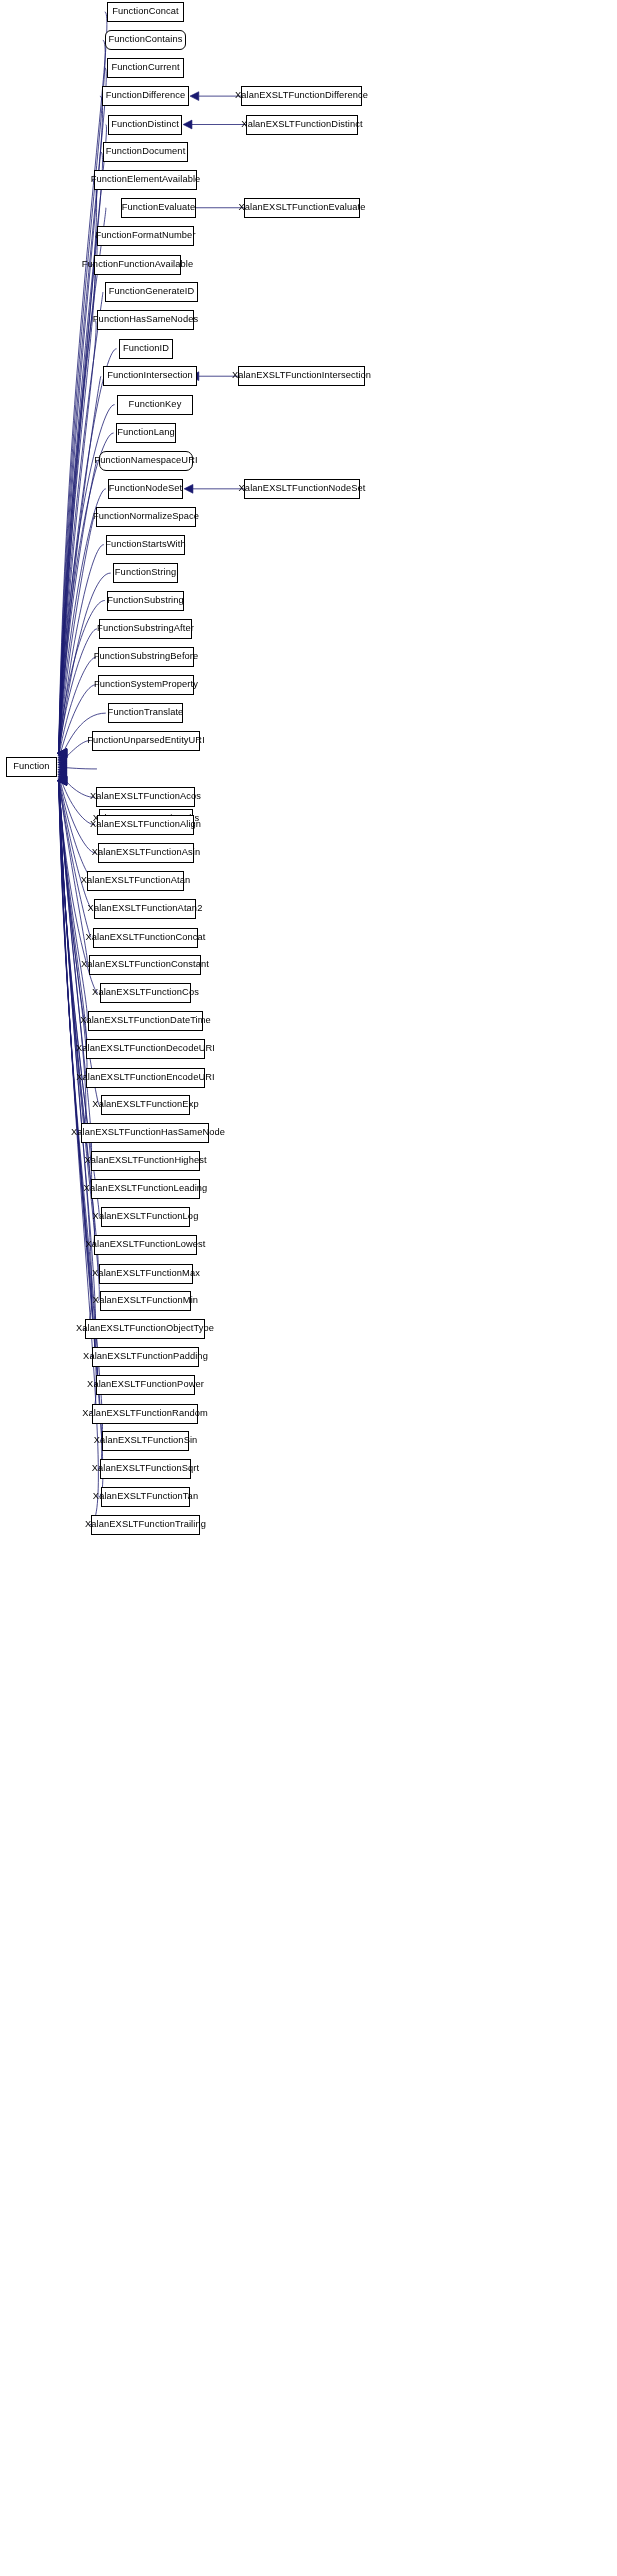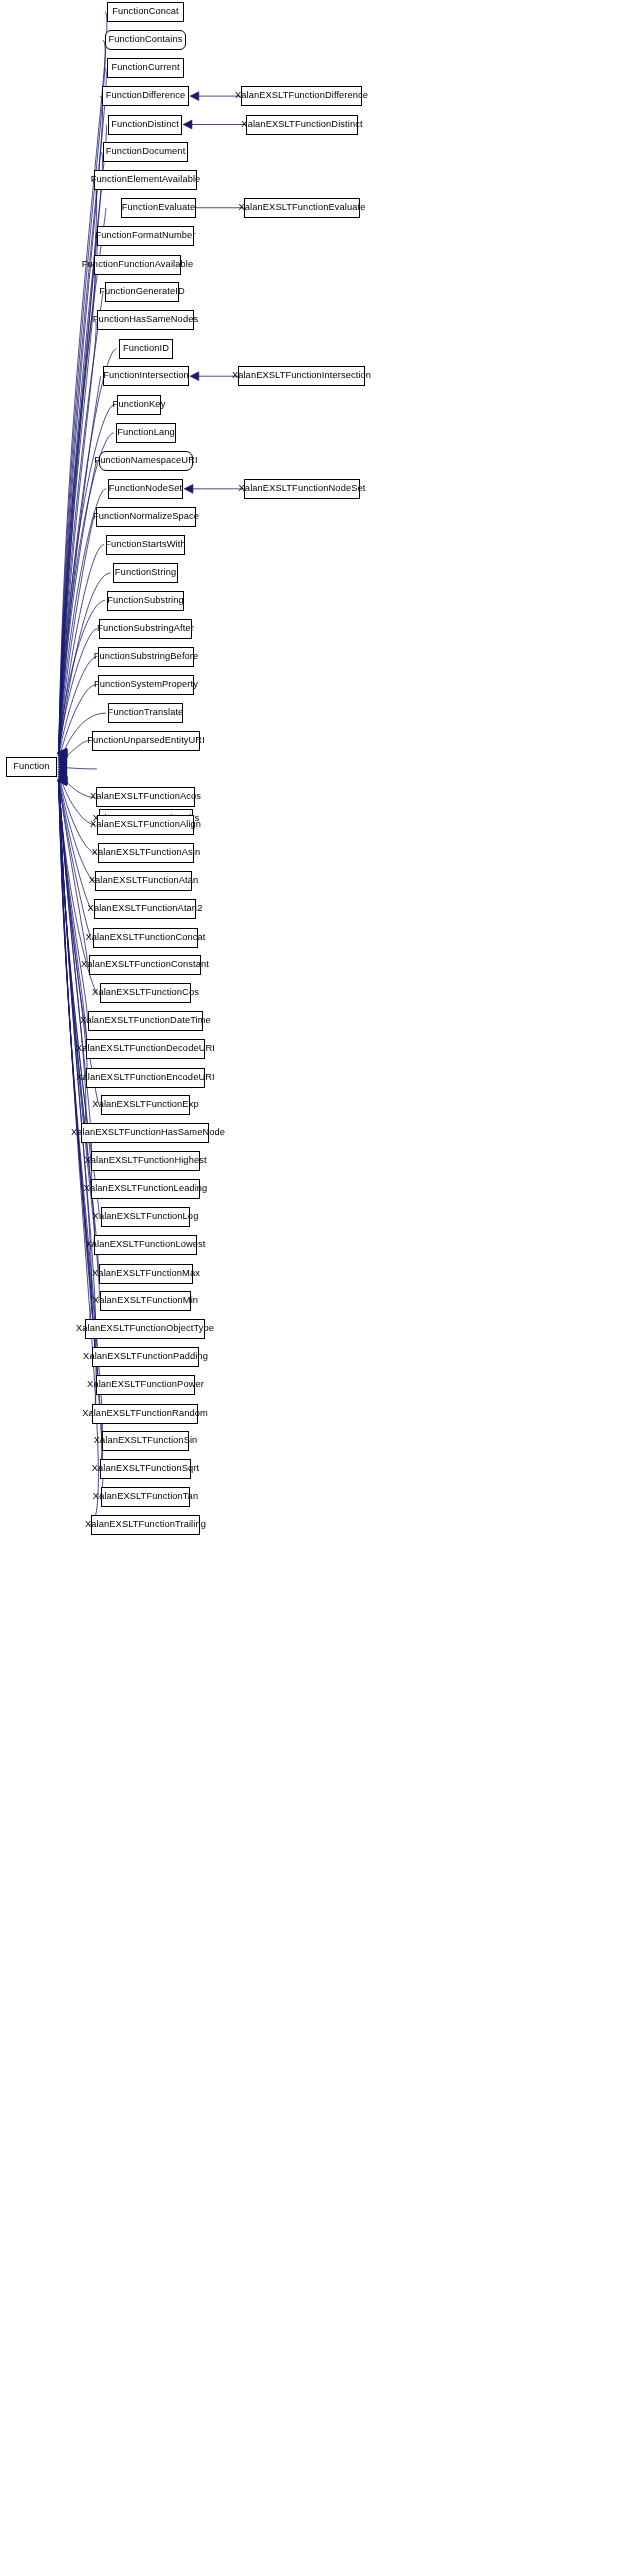--- a/index.html
+++ b/index.html
@@ -199,33 +199,33 @@
     </div>
     <div class="node" style="left: 108px; top: 198px; width: 75px; margin-left: 13px;">
       <span class="node-label">FunctionEvaluate</span>
     </div>
     <div class="node" style="left: 97px; top: 226px; width: 97px;">
       <span class="node-label">FunctionFormatNumber</span>
     </div>
     <div class="node" style="left: 94px; top: 255px; width: 87px;">
       <span class="node-label">FunctionFunctionAvailable</span>
     </div>
-    <div class="node" style="left: 105px; top: 282px; width: 74px;">
+    <div class="node" style="left: 105px; top: 282px; width: 93px;">
       <span class="node-label">FunctionGenerateID</span>
     </div>
     <div class="node" style="left: 97px; top: 310px; width: 97px;">
       <span class="node-label">FunctionHasSameNodes</span>
     </div>
     <div class="node" style="left: 119px; top: 339px; width: 54px;">
       <span class="node-label">FunctionID</span>
     </div>
-    <div class="node" style="left: 103px; top: 366px; width: 86px;">
+    <div class="node" style="left: 103px; top: 366px; width: 94px;">
       <span class="node-label">FunctionIntersection</span>
     </div>
-    <div class="node" style="left: 117px; top: 395px; width: 44px;">
+    <div class="node" style="left: 117px; top: 395px; width: 76px;">
       <span class="node-label">FunctionKey</span>
     </div>
     <div class="node" style="left: 116px; top: 423px; width: 60px;">
       <span class="node-label">FunctionLang</span>
     </div>
     <div class="node" style="left: 99px; top: 451px; width: 94px; border-radius: 7px;">
       <span class="node-label">FunctionNamespaceURI</span>
     </div>
     <div class="node" style="left: 108px; top: 479px; width: 75px;">
       <span class="node-label">FunctionNodeSet</span>
@@ -262,21 +262,21 @@
     </div>
     <div class="node" style="left: 96px; top: 787px; width: 99px;">
       <span class="node-label">XalanEXSLTFunctionAcos</span>
     </div>
     <div class="node" style="left: 97px; top: 815px; width: 97px;">
       <span class="node-label">XalanEXSLTFunctionAlign</span>
     </div>
     <div class="node" style="left: 98px; top: 843px; width: 96px;">
       <span class="node-label">XalanEXSLTFunctionAsin</span>
     </div>
-    <div class="node" style="left: 95px; top: 871px; width: 97px;">
+    <div class="node" style="left: 87px; top: 871px; width: 97px;">
       <span class="node-label">XalanEXSLTFunctionAtan</span>
     </div>
     <div class="node" style="left: 94px; top: 899px; width: 102px;">
       <span class="node-label">XalanEXSLTFunctionAtan2</span>
     </div>
     <div class="node" style="left: 93px; top: 928px; width: 105px;">
       <span class="node-label">XalanEXSLTFunctionConcat</span>
     </div>
     <div class="node" style="left: 89px; top: 955px; width: 112px;">
       <span class="node-label">XalanEXSLTFunctionConstant</span>

